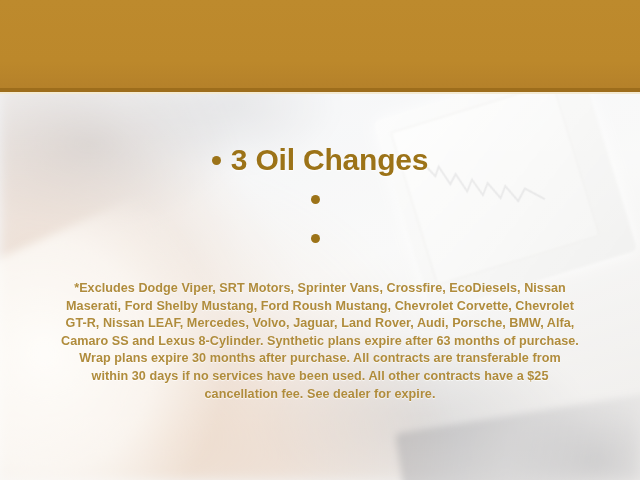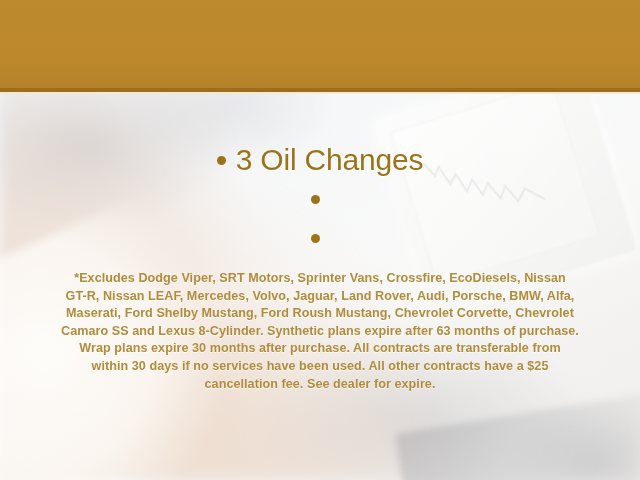--- a/index.html
+++ b/index.html
@@ -181,42 +181,42 @@
     position: absolute;
     left: 0;
     top: 140px;
     width: 640px;
     z-index: 4;
     text-align: center;
   }
   .bullet-line {
     color: #9c7318;
     font-size: 30px;
-    font-weight: normal;
+    font-weight: bold;
     letter-spacing: -0.2px;
     line-height: 39px;
     white-space: nowrap;
     text-shadow: 0 1px 2px rgba(255,255,255,0.85);
   }
   .bullet-dot {
     display: inline-block;
     width: 9px;
     height: 9px;
     border-radius: 50%;
     background: #9c7318;
     vertical-align: middle;
     margin-right: 10px;
     margin-bottom: 4px;
   }
 
   
   .fineprint {
     position: absolute;
     left: 22px;
-    top: 270px;
+    top: 280px;
     width: 596px;
     z-index: 4;
     text-align: center;
     color: #b08c3c;
     font-size: 12.6px;
     font-weight: bold;
     line-height: 17.6px;
     letter-spacing: 0.05px;
     text-shadow: 0 1px 1px rgba(255,255,255,0.8);
   }
@@ -257,21 +257,21 @@
     <div class="bullet-line">
       <span class="bullet-dot"></span>
     </div>
     <div class="bullet-line">
       <span class="bullet-dot"></span>
     </div>
   </div>
 
   <div class="fineprint">
     <span>*Excludes Dodge Viper, SRT Motors, Sprinter Vans, Crossfire, EcoDiesels, Nissan</span>
+    <span>Maserati, Ford Shelby Mustang, Ford Roush Mustang, Chevrolet Corvette, Chevrolet</span>
     <span>GT-R, Nissan LEAF, Mercedes, Volvo, Jaguar, Land Rover, Audi, Porsche, BMW, Alfa,</span>
-    <span>Maserati, Ford Shelby Mustang, Ford Roush Mustang, Chevrolet Corvette, Chevrolet</span>
     <span>Camaro SS and Lexus 8-Cylinder. Synthetic plans expire after 63 months of purchase.</span>
     <span>Wrap plans expire 30 months after purchase. All contracts are transferable from</span>
     <span>within 30 days if no services have been used. All other contracts have a $25</span>
     <span>cancellation fee. See dealer for expire.</span>
   </div>
 
 </div>
 
 </body></html>

